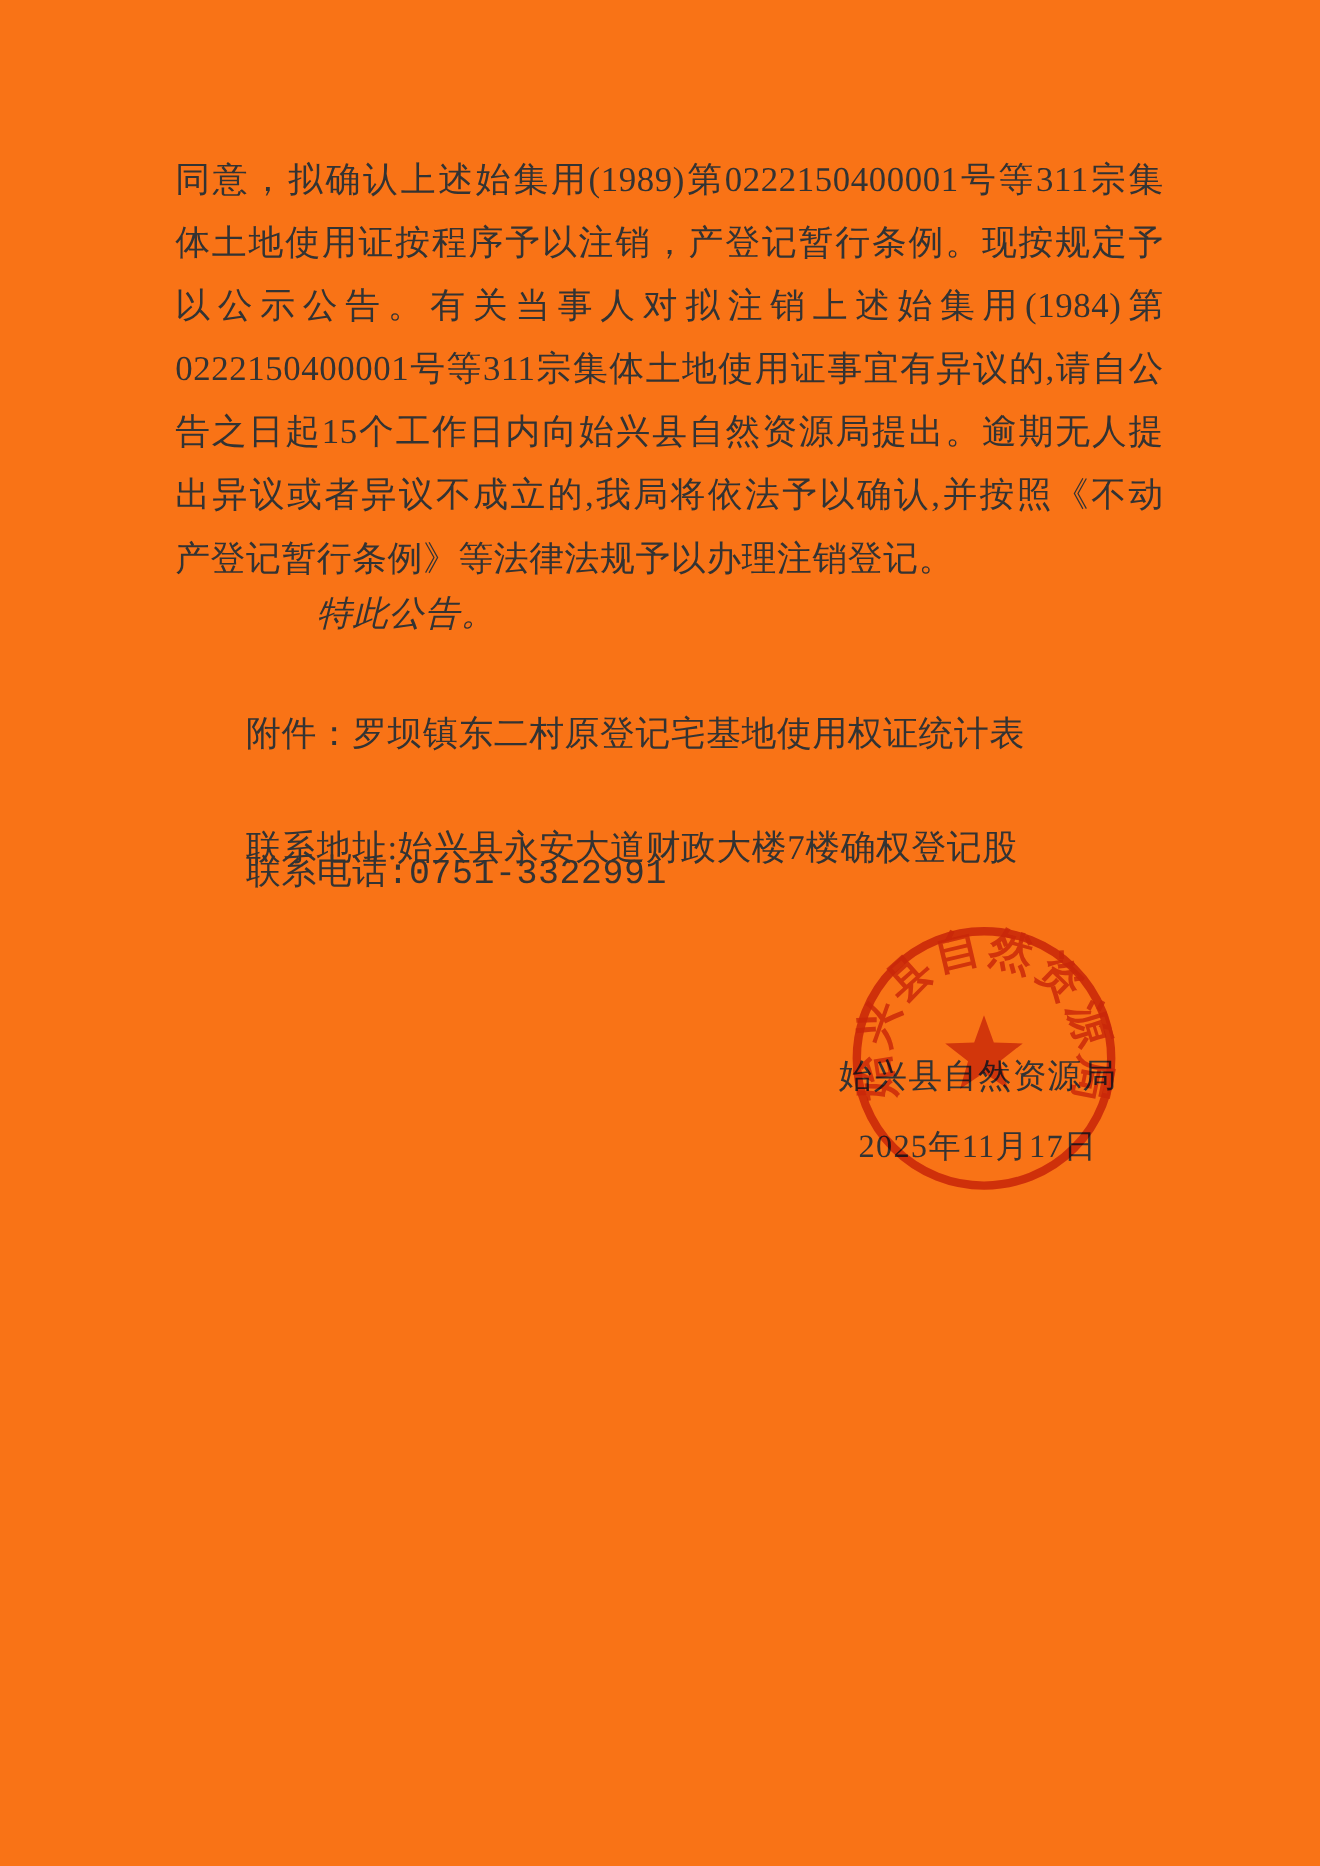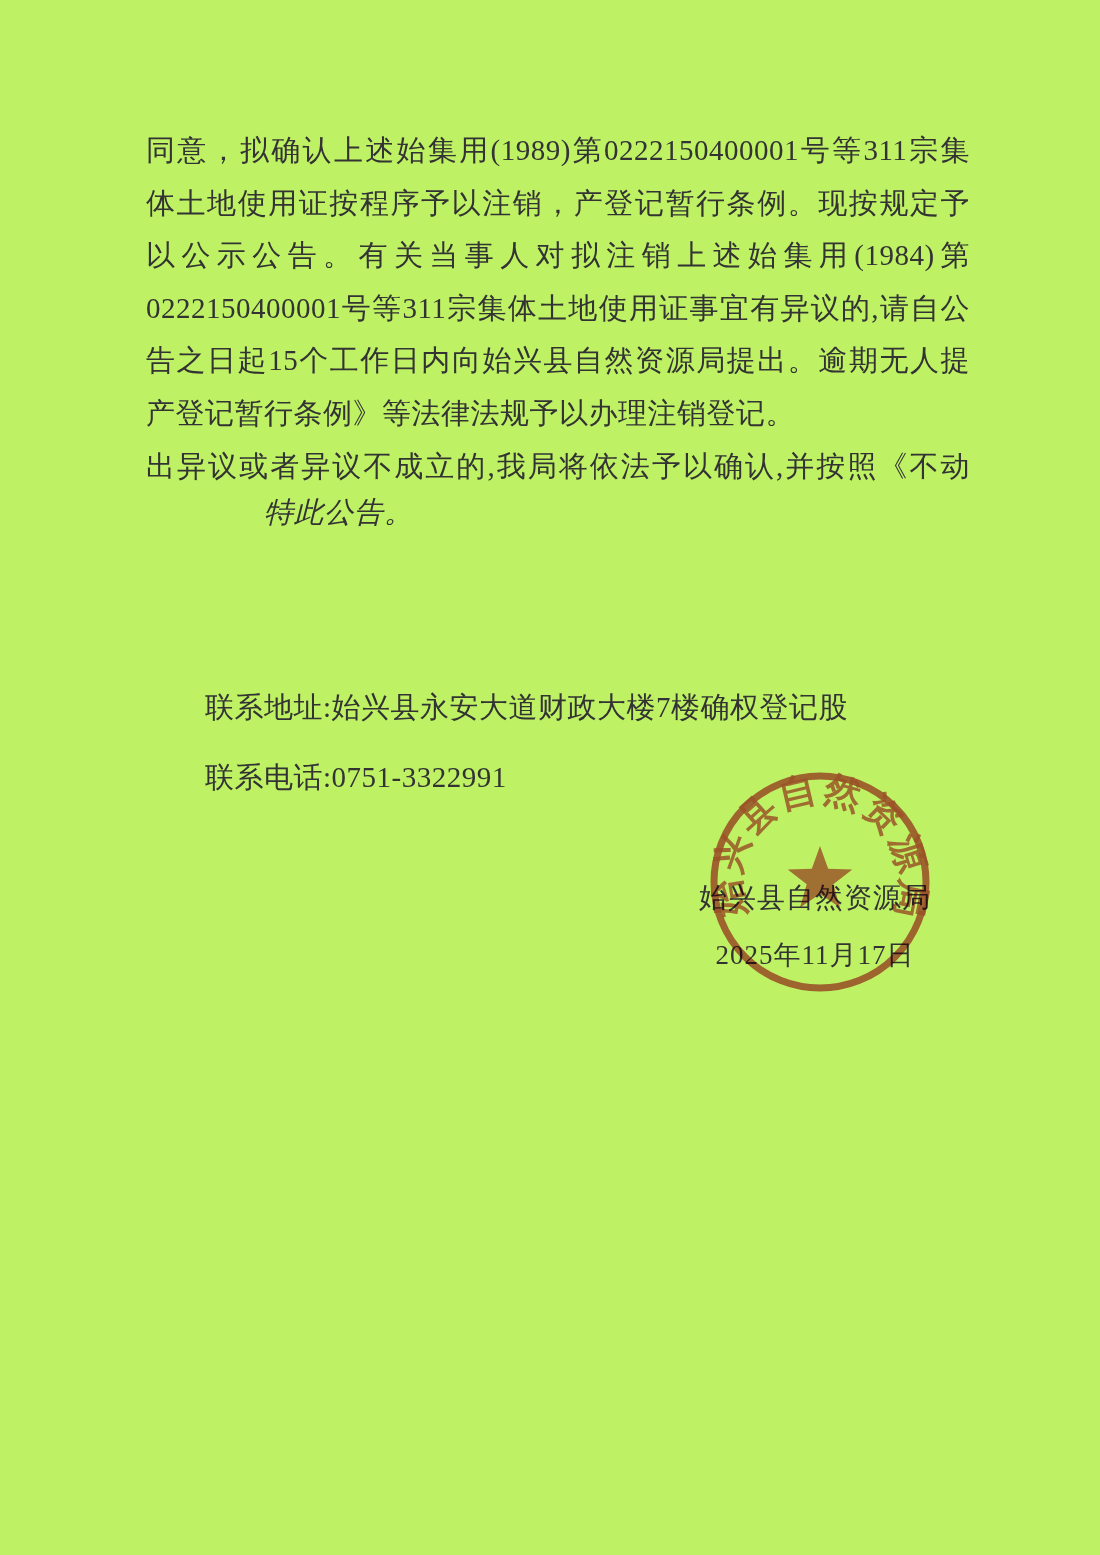--- a/index.html
+++ b/index.html
@@ -4,21 +4,21 @@
 <style>
   html, body {
     margin: 0;
     padding: 0;
     background: #e8e8e8;
   }
   .page {
     position: relative;
     width: 1100px;
     height: 1555px;
-    background: #bef264;
+    background: #f97316;
     font-family: "Liberation Serif", "DejaVu Serif", serif;
     color: #333333;
     overflow: hidden;
   }
   
   .body-text {
     position: absolute;
     left: 146px;
     top: 124px;
     width: 824px;
@@ -59,24 +59,25 @@
     position: absolute;
     left: 205px;
     top: 687px;
     font-size: 29px;
     line-height: 40px;
     letter-spacing: 0.5px;
   }
   .contact-phone-line {
     position: absolute;
     left: 205px;
-    top: 757px;
+    top: 709px;
     font-size: 29px;
     line-height: 40px;
     letter-spacing: 0.5px;
+    font-family: Liberation Mono, monospace;
   }
   .signature-block {
     position: absolute;
     left: 615px;
     top: 881px;
     width: 400px;
     text-align: center;
   }
   .issuer-line {
     font-size: 28px;
@@ -109,26 +110,27 @@
 <body>
 
 <div class="page">
 
   <div class="body-text">
     <div class="body-line">同意，拟确认上述始集用(1989)第0222150400001号等311宗集</div>
     <div class="body-line">体土地使用证按程序予以注销，产登记暂行条例。现按规定予</div>
     <div class="body-line">以公示公告。有关当事人对拟注销上述始集用(1984)第</div>
     <div class="body-line">0222150400001号等311宗集体土地使用证事宜有异议的,请自公</div>
     <div class="body-line">告之日起15个工作日内向始兴县自然资源局提出。逾期无人提</div>
+    <div class="body-line">出异议或者异议不成立的,我局将依法予以确认,并按照《不动</div>
     <div class="body-line last">产登记暂行条例》等法律法规予以办理注销登记。</div>
-    <div class="body-line">出异议或者异议不成立的,我局将依法予以确认,并按照《不动</div>
   </div>
 
   <div class="closing-line">特此公告。</div>
 
+  <div class="attachment-line">附件：罗坝镇东二村原登记宅基地使用权证统计表</div>
   <div class="contact-address-line">联系地址:始兴县永安大道财政大楼7楼确权登记股</div>
   <div class="contact-phone-line">联系电话:0751-3322991</div>
 
   <div class="signature-block">
     <div class="issuer-line">始兴县自然资源局</div>
     <div class="date-line">2025年11月17日</div>
   </div>
 
   <svg class="seal" viewBox="0 0 230 230" xmlns="http://www.w3.org/2000/svg">
 

